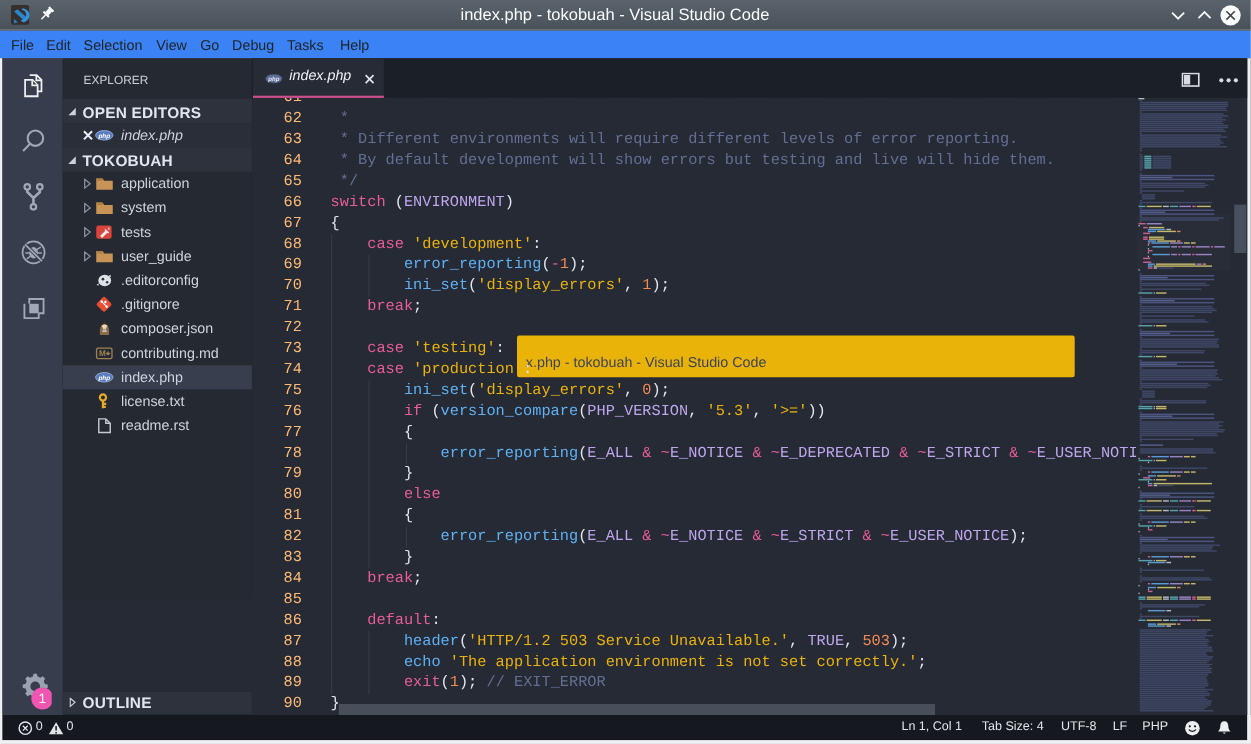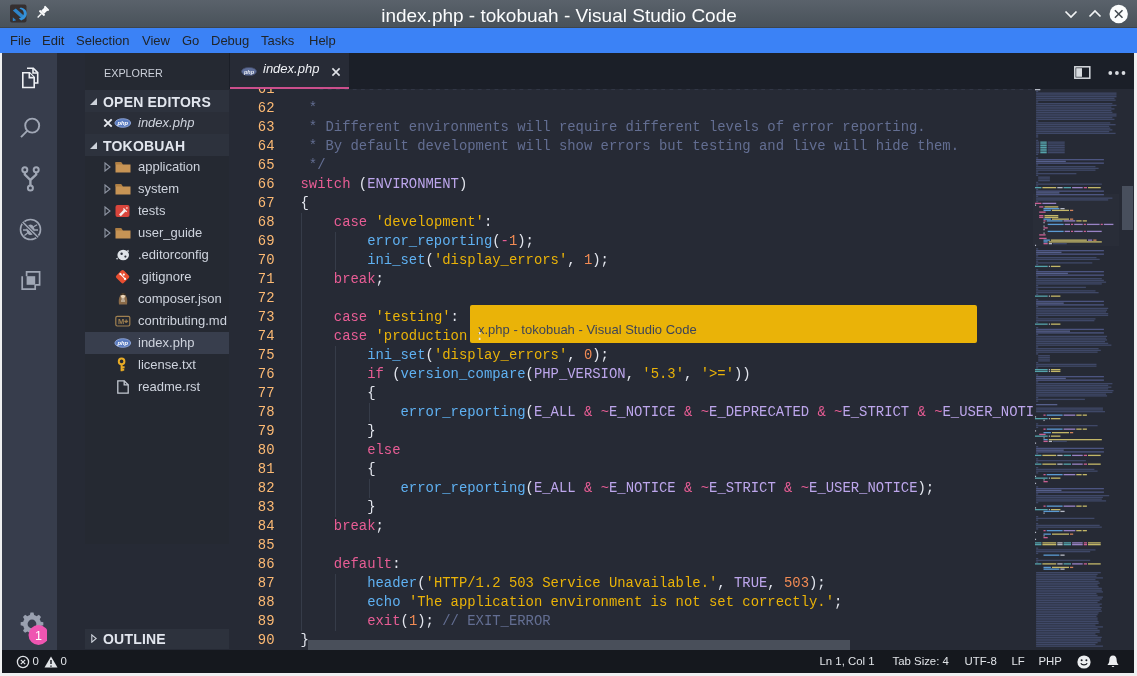--- a/index.html
+++ b/index.html
@@ -1,26 +1,26 @@
 <!DOCTYPE html>
 <html><head><meta charset="utf-8"><style>
 *{margin:0;padding:0;box-sizing:border-box;}
 html,body{width:1137px;height:676px;overflow:hidden;background:#eff0f1;font-family:"Liberation Sans",sans-serif;}
 #win{position:absolute;top:0;left:0;width:1137px;height:676px;}
 .abs{position:absolute;}
 
 #titlebar{position:absolute;top:0;left:0;width:1137px;height:28px;background:linear-gradient(#5a626b,#49525a);border-bottom:1px solid #3d454c;}
-#title-text{position:absolute;top:5px;left:0;width:1118px;text-align:center;font-size:19px;color:#fbfcfd;}
+#title-text{position:absolute;top:5px;left:0;width:1118px;text-align:center;font-size:15px;color:#fbfcfd;}
 
 #menubar{position:absolute;top:28px;left:0;width:1137px;height:25px;background:#3b82f6;}
 .menu-item{position:absolute;top:5px;font-size:13px;color:#20252a;}
 
 #workbench{position:absolute;top:53px;left:0;width:1137px;height:597px;background:#262a35;}
 #activitybar{position:absolute;top:53px;left:0;width:57px;height:597px;background:#373d4c;border-left:1.5px solid #eff0f1;}
-#sidebar{position:absolute;top:53px;left:57px;width:172px;height:491px;background:#252932;margin-left:28px;}
+#sidebar{position:absolute;top:53px;left:57px;width:172px;height:491px;background:#252932;}
 .sect{position:absolute;left:0;width:172px;height:20px;background:#2d323d;}
 .row{position:absolute;left:0;width:172px;height:22px;}
 .rowlbl{position:absolute;left:53px;top:3px;font-size:13px;color:#ced3dd;white-space:nowrap;}
 .hdrlbl{position:absolute;left:18px;top:4px;font-size:14px;font-weight:bold;color:#e2e6ee;letter-spacing:.2px;}
 .ricon{position:absolute;left:29px;top:3px;width:18px;height:16px;}
 .chev{position:absolute;left:19px;top:6px;width:7px;height:10px;}
 
 #editorarea{position:absolute;top:53px;left:229px;width:904.5px;height:597px;background:#262a35;overflow:hidden;}
 #tabbar{position:absolute;top:0;left:0;width:904.5px;height:35.5px;background:#1b1f28;z-index:5;}
 #tab1{position:absolute;top:0;left:1px;width:119px;height:35.5px;background:#272b36;border-bottom:2px solid #cb4f8c;}

